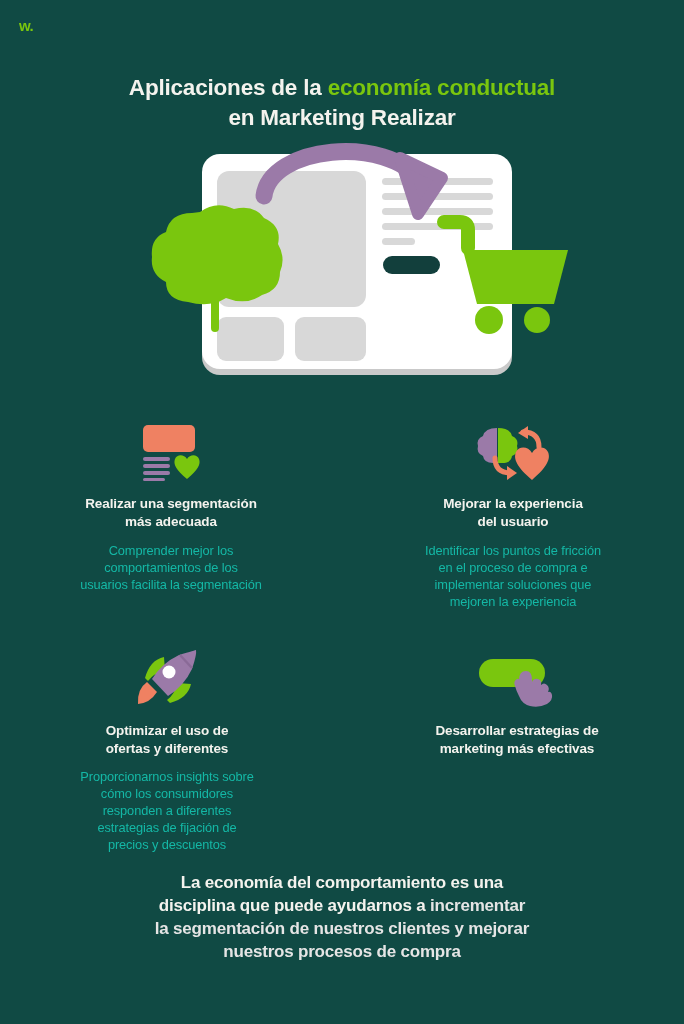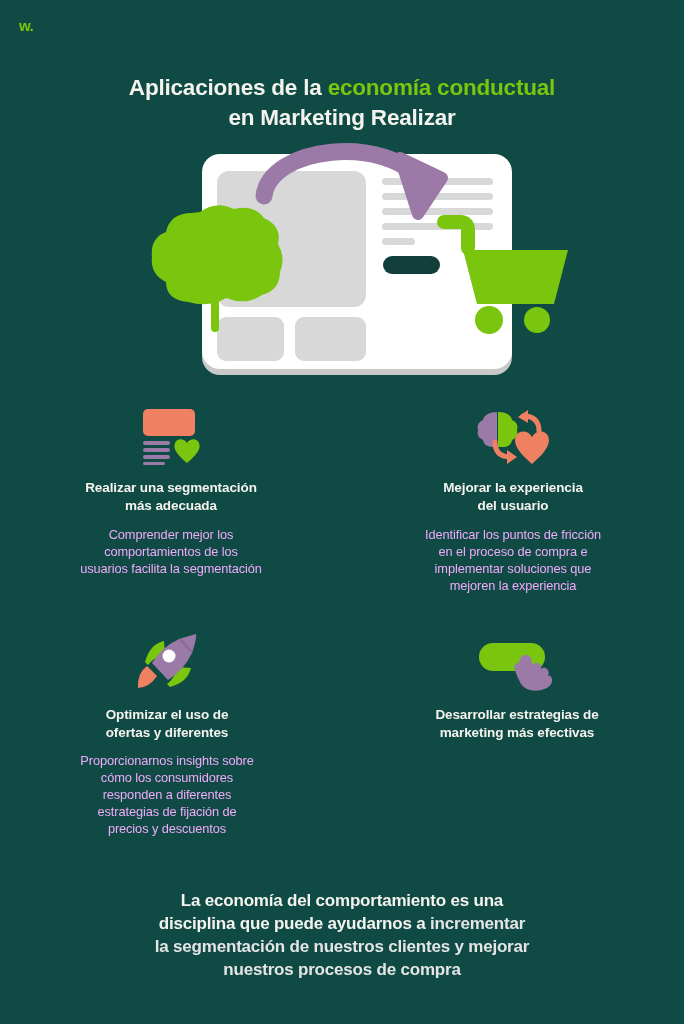--- a/index.html
+++ b/index.html
@@ -51,21 +51,21 @@
     top: 140px;
     width: 420px;
     height: 250px;
   }
   .hero svg { display: block; }
 
   
   .cards {
     position: absolute;
     left: 0;
-    top: 399px;
+    top: 415px;
     width: 684px;
   }
   .card-row {
     display: flex;
     width: 684px;
   }
   .card {
     width: 342px;
     box-sizing: border-box;
     padding: 0 42px;
@@ -84,32 +84,32 @@
   .card-title {
     font-size: 13.5px;
     font-weight: bold;
     color: #f4f3ee;
     line-height: 1.32;
     margin-bottom: 11px;
     letter-spacing: -0.1px;
   }
   .card-body {
     font-size: 12.8px;
-    color: #f0abfc;
+    color: #14b8a6;
     line-height: 1.33;
     letter-spacing: -0.1px;
   }
   .row-2 { margin-top: 36px; gap: 16px; }
   .row-2 .card-icon { height: 62px; }
 
   
   .footer {
     position: absolute;
     left: 0;
-    top: 890px;
+    top: 872px;
     width: 684px;
     text-align: center;
     font-size: 17px;
     font-weight: bold;
     line-height: 1.35;
     color: #f4f3ee;
     letter-spacing: -0.2px;
     padding: 0 70px;
     box-sizing: border-box;
   }

